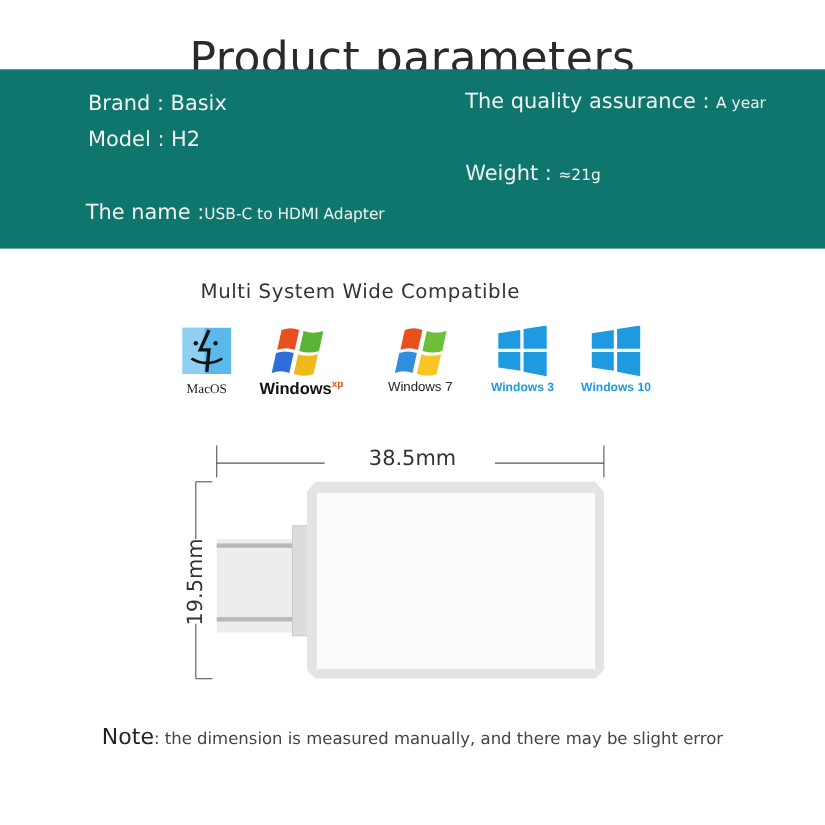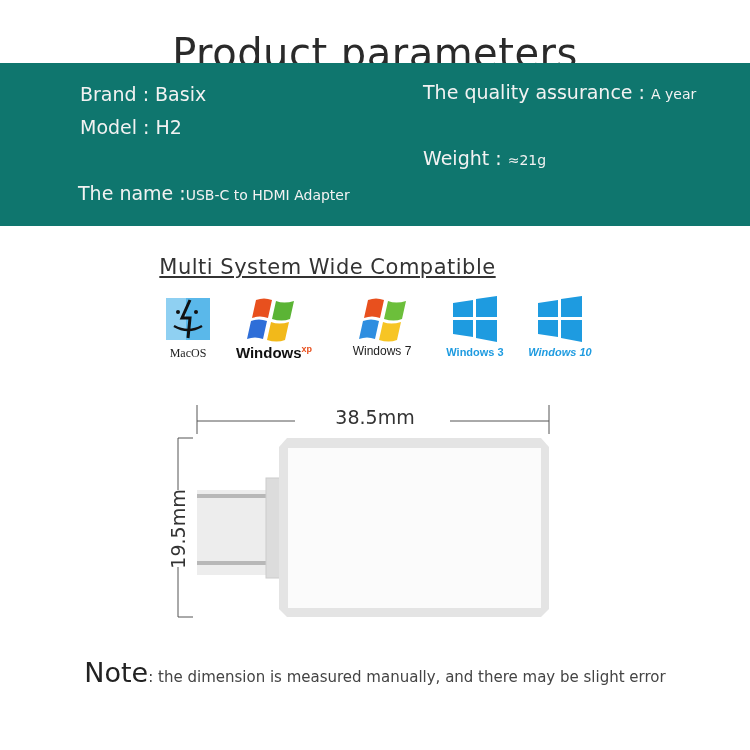--- a/index.html
+++ b/index.html
@@ -7,29 +7,29 @@
   body { position: relative; font-family: "DejaVu Sans", sans-serif; color: #333; }
 
   .title { position: absolute; top: 6px; left: 0; width: 750px; text-align: center;
     font-size: 40px; color: #2a2a2a; font-weight: 400; letter-spacing: 0.5px; margin-top: 24px; }
 
   .param-band { position: absolute; top: 63px; left: 0; width: 750px; height: 163px; background: #0f766e; }
   .param { position: absolute; color: #f2f2f2; font-size: 19px; white-space: nowrap; }
   .param .val-small { font-size: 14px; }
 
   .compat-title { position: absolute; top: 255px; left: 0; width: 655px; text-align: center;
-    font-size: 21px; color: #333; letter-spacing: 0.5px; text-decoration: underline; }
+    font-size: 18px; color: #333; letter-spacing: 0.5px; }
 
   .os { position: absolute; top: 296px; text-align: center; }
   .os-label { display: block; font-family: "Liberation Sans", sans-serif; font-weight: 700; white-space: nowrap; }
 
   .diagram { position: absolute; left: 0; top: 0; width: 750px; height: 750px; }
 
   .note { position: absolute; top: 657px; left: 0; width: 750px; text-align: center; font-size: 15px; color: #444; }
-  .note b { font-weight: 400; font-size: 27px; color: #222; }
+  .note b { font-weight: 400; font-size: 20px; color: #222; }
 </style>
 </head>
 <body>
 
 <div class="title">Product parameters</div>
 
 <div class="param-band">
   <div class="param" style="left:80px; top:20px;"><span>Brand : </span><span>Basix</span></div>
   <div class="param" style="left:80px; top:53px;"><span>Model : </span><span>H2</span></div>
   <div class="param" style="left:78px; top:119px;"><span>The name :</span><span class="val-small">USB-C to HDMI Adapter</span></div>
@@ -82,21 +82,21 @@
   <span class="os-label" style="font-size:11px; color:#1e9be0; margin-top:0px;">Windows 3</span>
 </div>
 
 <div class="os" style="left:524px; width:72px;">
   <svg width="52" height="46" viewBox="0 0 52 46">
     <path d="M4 7 L24 4 L24 21 L4 21 Z" fill="#1e9be0"></path>
     <path d="M27 3 L48 0 L48 21 L27 21 Z" fill="#1e9be0"></path>
     <path d="M4 24 L24 24 L24 41 L4 38 Z" fill="#1e9be0"></path>
     <path d="M27 24 L48 24 L48 46 L27 42 Z" fill="#1e9be0"></path>
   </svg>
-  <span class="os-label" style="font-size:11px; color:#1e9be0; margin-top:0px;font-style:italic;">Windows 10</span>
+  <span class="os-label" style="font-size:11px; color:#1e9be0; margin-top:0px;">Windows 10</span>
 </div>
 
 <svg class="diagram" viewBox="0 0 750 750">
   <g stroke="#555" stroke-width="1" fill="none">
     <line x1="197" y1="405" x2="197" y2="434"></line>
     <line x1="549" y1="405" x2="549" y2="434"></line>
     <line x1="197" y1="421" x2="295" y2="421"></line>
     <line x1="450" y1="421" x2="549" y2="421"></line>
   </g>
   <g stroke="#555" stroke-width="1" fill="none">

